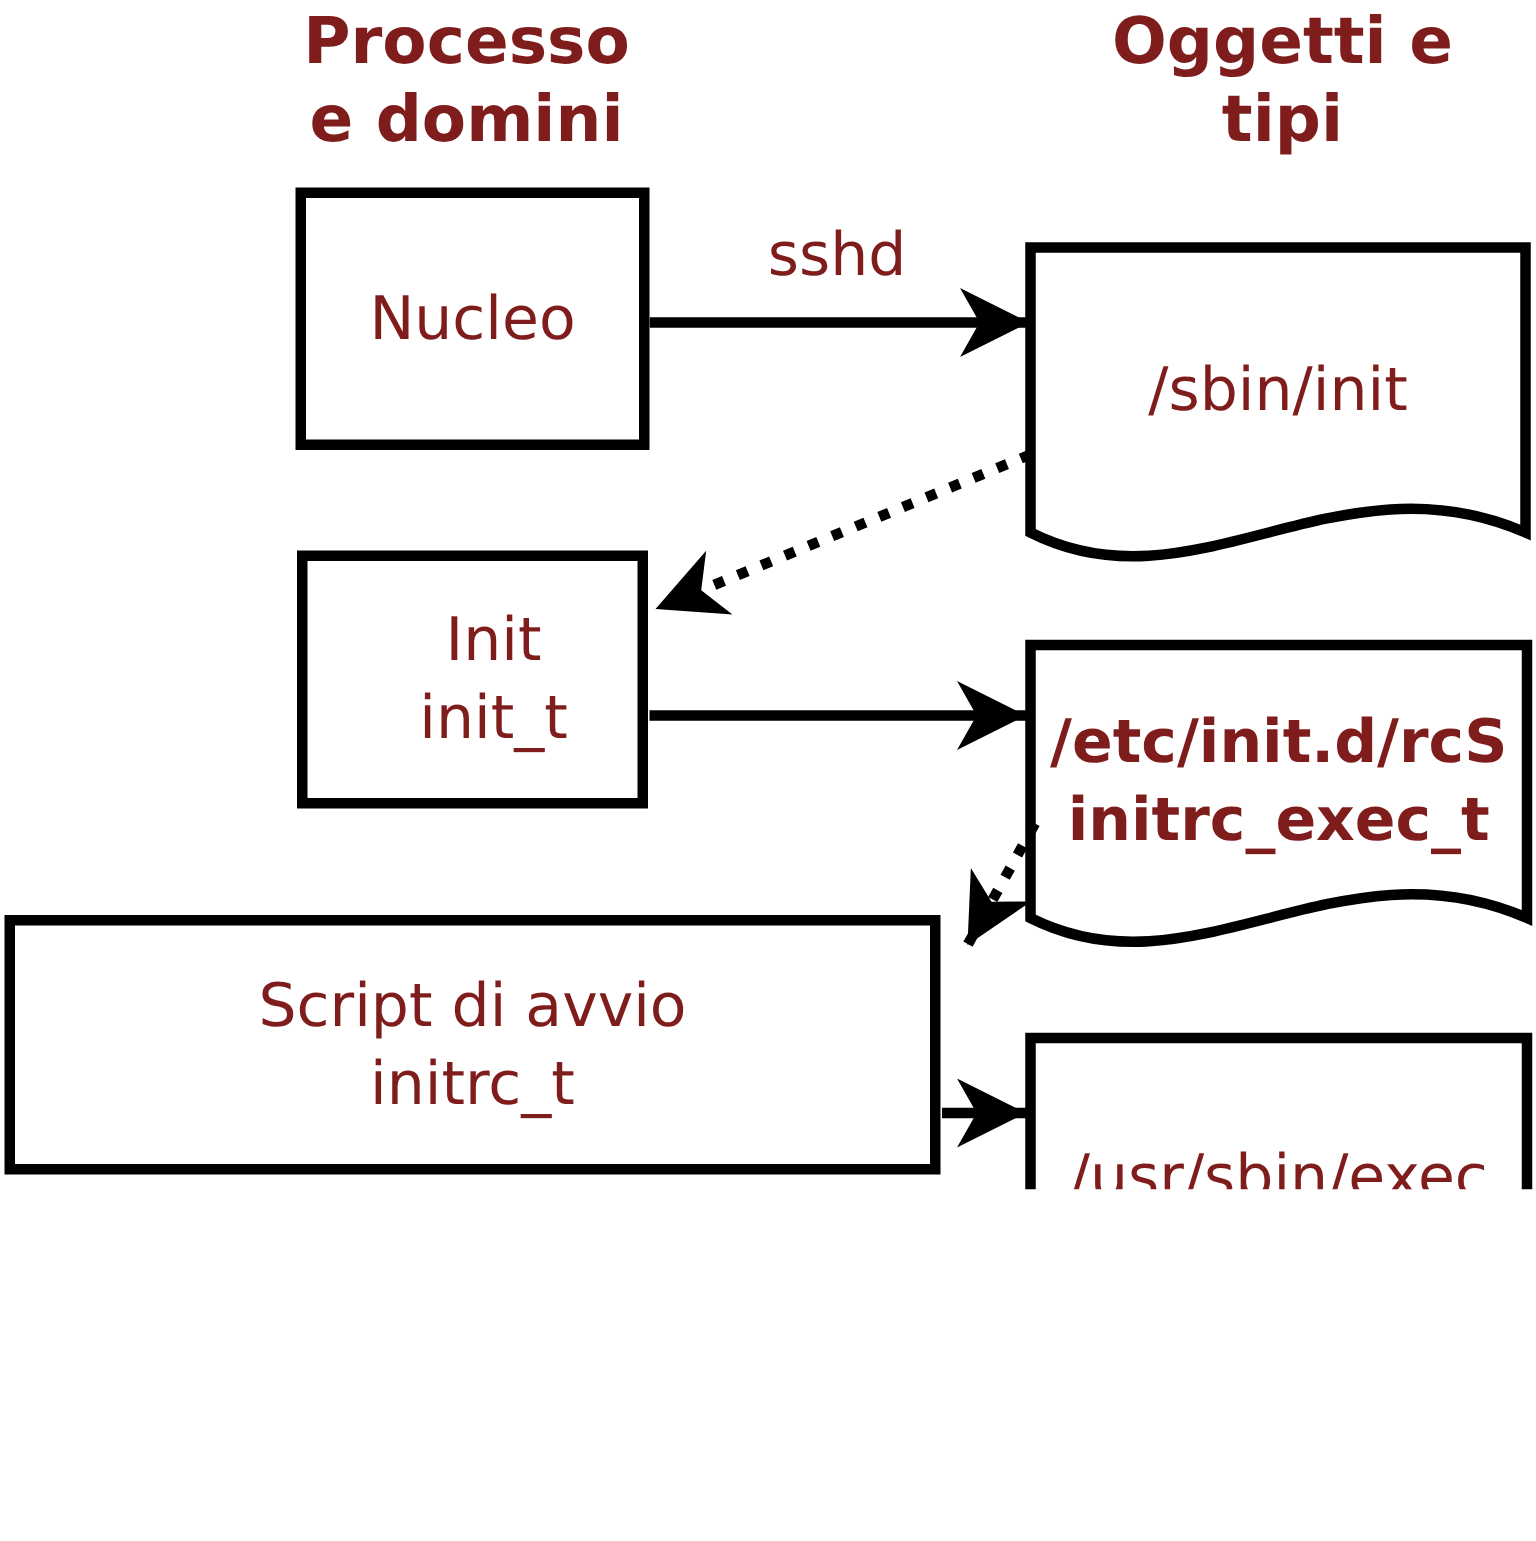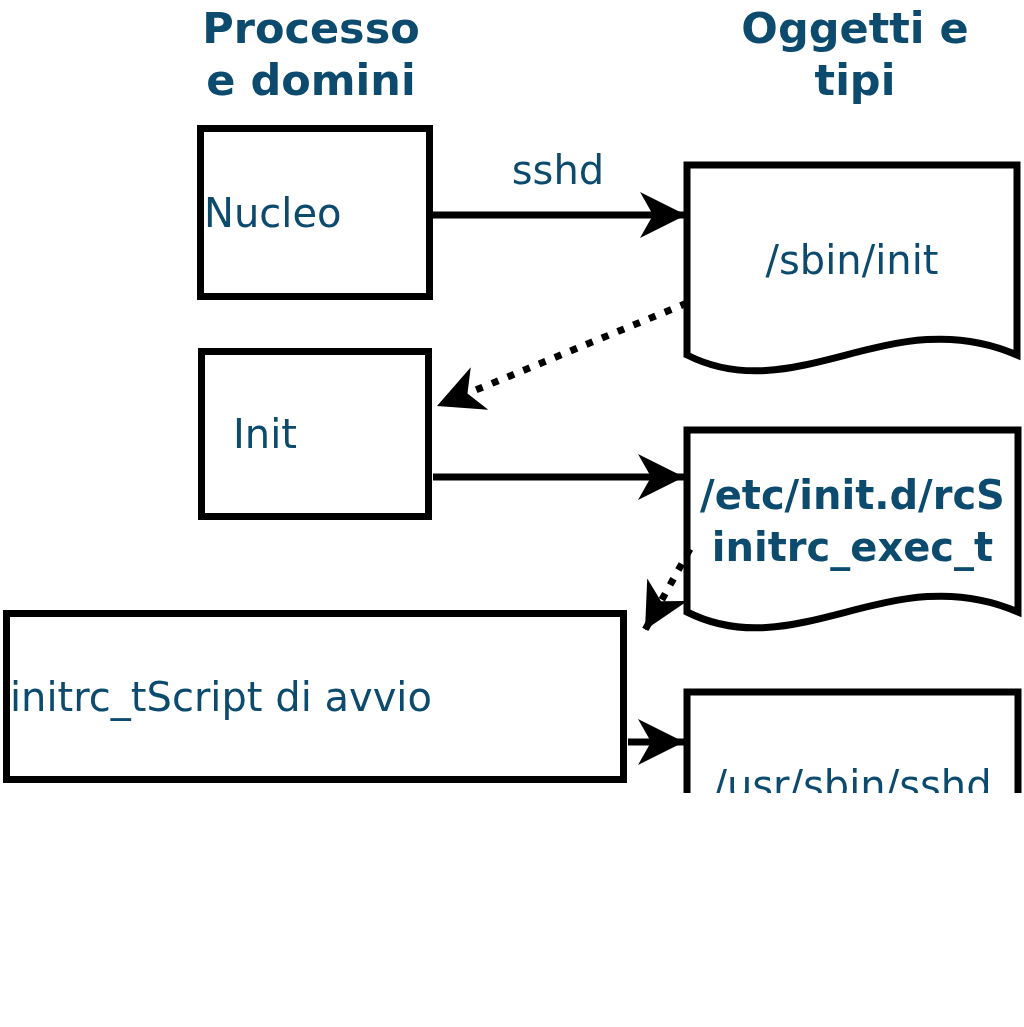--- a/index.html
+++ b/index.html
@@ -2,45 +2,45 @@
 <html><head>
 <meta charset="utf-8">
 <style>
   html,body{margin:0;padding:0;background:#ffffff;}
   .stage{
     position:relative;
     width:1024px;height:793px;
     background:#ffffff;
     overflow:hidden;
     font-family:"DejaVu Sans","Liberation Sans",sans-serif;
-    color:#0c4a6e;
+    color:#7f1d1d;
   }
   .stage svg{position:absolute;left:0;top:0;}
   .col-header{
     position:absolute;
     text-align:center;
     font-weight:bold;
     font-size:43px;
     line-height:52px;
     white-space:pre-line;
   }
   .hdr-left{left:101px;top:2px;width:420px;}
   .hdr-right{left:645px;top:2px;width:420px;}
   .pbox{
     position:absolute;
     box-sizing:border-box;
     border:7px solid #000;
     background:#ffffff;
-    display:flex;flex-direction:row;
-    align-items:center;justify-content:flex-start;
+    display:flex;flex-direction:column;
+    align-items:center;justify-content:center;
     text-align:center;
     font-size:40px;line-height:52px;
   }
   .b1{left:197px;top:125px;width:236px;height:175px;}
-  .b2{left:198px;top:348px;width:234px;height:172px;padding-left:28px;}
+  .b2{left:198px;top:367px;width:234px;height:172px;padding-left:28px;}
   .b3{left:3px;top:610px;width:624px;height:173px;}
   .b4{left:152px;top:852px;width:323px;height:173px;}
   .doc-label{
     position:absolute;
     display:flex;flex-direction:column;
     align-items:center;justify-content:center;
     text-align:center;
     font-size:40px;line-height:52px;
     pointer-events:none;
   }
@@ -82,32 +82,33 @@
   <div class="col-header hdr-left">Processo
 e domini</div>
   <div class="col-header hdr-right">Oggetti e
 tipi</div>
 
   <div class="pbox b1">
     <div>Nucleo</div>
   </div>
   <div class="pbox b2">
     <div>Init</div>
+    <div>init_t</div>
   </div>
   <div class="pbox b3">
+    <div>Script di avvio</div>
     <div>initrc_t</div>
-    <div>Script di avvio</div>
   </div>
 
   <div class="doc-label d1">
     <div>/sbin/init</div>
   </div>
   <div class="doc-label d2">
     <div>/etc/init.d/rcS</div>
     <div>initrc_exec_t</div>
   </div>
   <div class="doc-label d3">
-    <div>/usr/sbin/sshd</div>
+    <div>/usr/sbin/exec</div>
   </div>
 
   <div class="edge-label">sshd</div>
 
 </div>
 
 </body></html>

